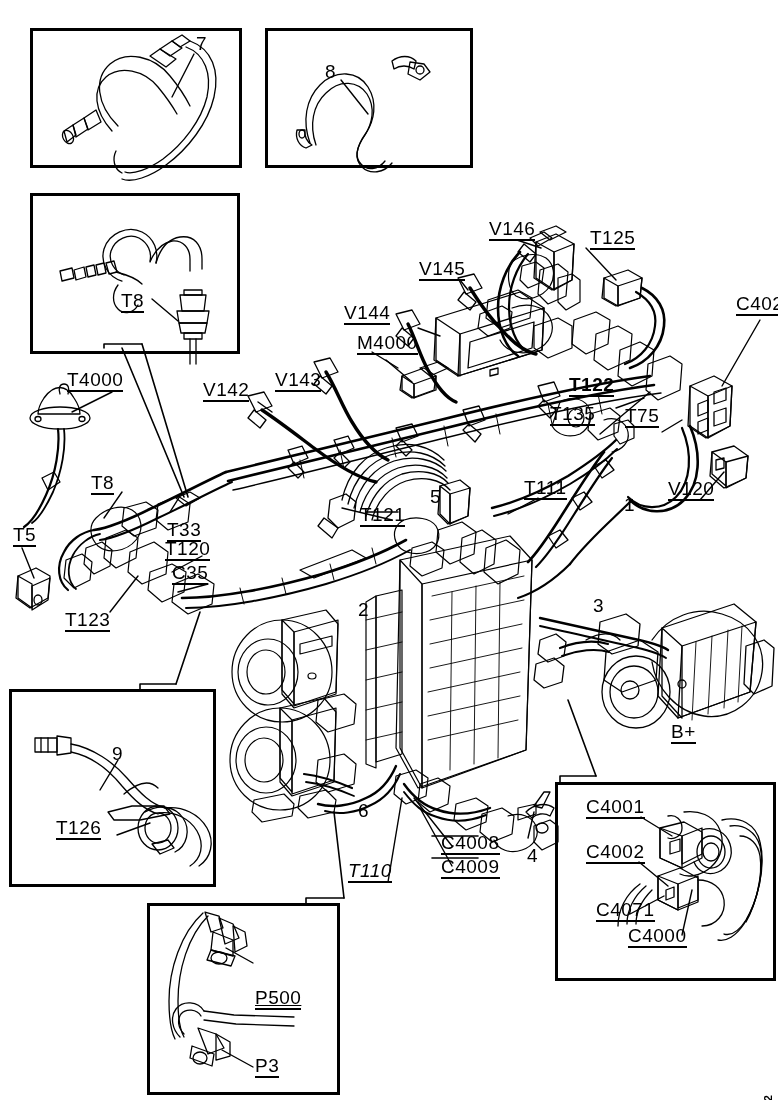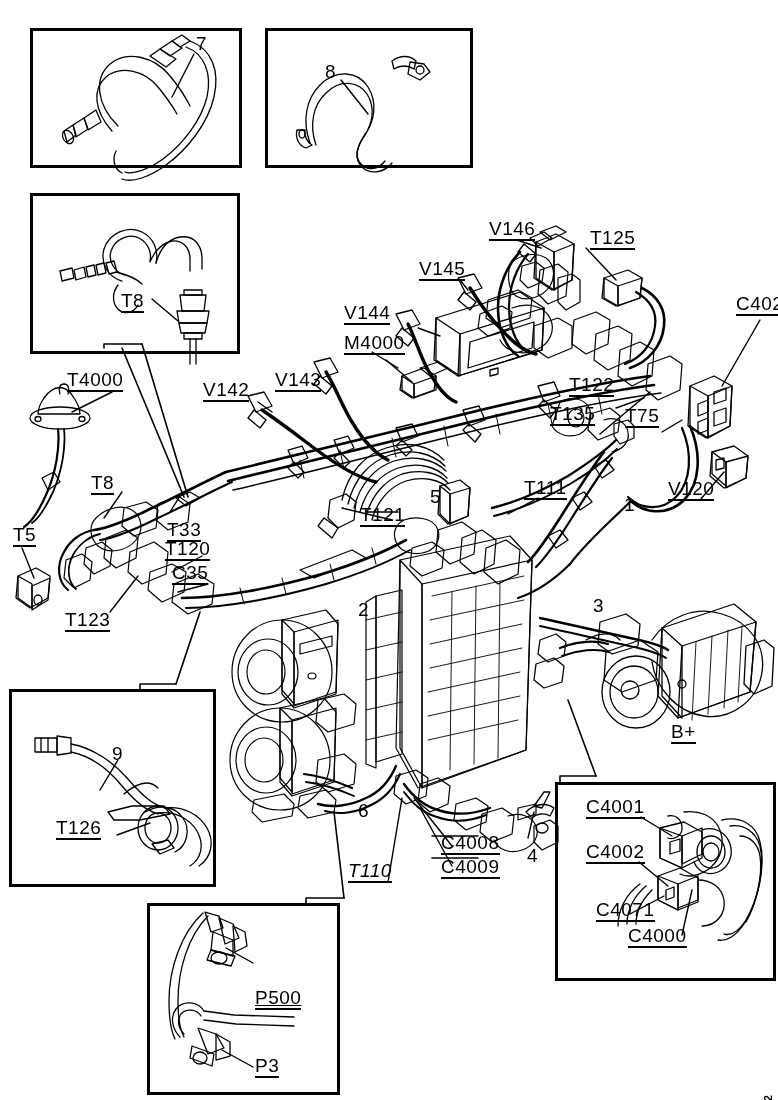--- a/index.html
+++ b/index.html
@@ -494,25 +494,25 @@
   <div class="lbl ul" style="left:255px;top:1056px;">P3</div>
   <div class="lbl ul" style="left:586px;top:797px;">C4001</div>
   <div class="lbl ul" style="left:586px;top:842px;">C4002</div>
   <div class="lbl ul" style="left:596px;top:894px;margin-top:6px;">C4071</div>
   <div class="lbl ul" style="left:628px;top:926px;">C4000</div>
 
   <div class="lbl ul" style="left:489px;top:219px;">V146</div>
   <div class="lbl ul" style="left:590px;top:228px;">T125</div>
   <div class="lbl ul" style="left:419px;top:259px;">V145</div>
   <div class="lbl ul" style="left:344px;top:303px;">V144</div>
-  <div class="lbl ul" style="left:344px;top:333px;">M4000</div>
+  <div class="lbl ul" style="left:357px;top:333px;">M4000</div>
   <div class="lbl ul" style="left:275px;top:338px;margin-top:32px;">V143</div>
   <div class="lbl ul" style="left:203px;top:380px;text-align:right;">V142</div>
   <div class="lbl ul" style="left:716px;top:294px;margin-left:20px;">C4022</div>
-  <div class="lbl ul" style="left:569px;top:375px;">T122</div>
+  <div class="lbl ul" style="left:569px;top:375px;font-weight:bold;">T122</div>
   <div class="lbl ul" style="left:550px;top:404px;text-align:right;">T135</div>
   <div class="lbl ul" style="left:625px;top:406px;">T75</div>
   <div class="lbl ul" style="left:67px;top:370px;">T4000</div>
   <div class="lbl ul" style="left:91px;top:473px;">T8</div>
   <div class="lbl ul" style="left:167px;top:473px;margin-top:47px;">T33</div>
   <div class="lbl ul" style="left:13px;top:525px;">T5</div>
   <div class="lbl ul" style="left:165px;top:539px;">T120</div>
   <div class="lbl ul" style="left:172px;top:563px;">C35</div>
   <div class="lbl ul" style="left:65px;top:610px;">T123</div>
   <div class="lbl ul" style="left:360px;top:505px;">T121</div>

